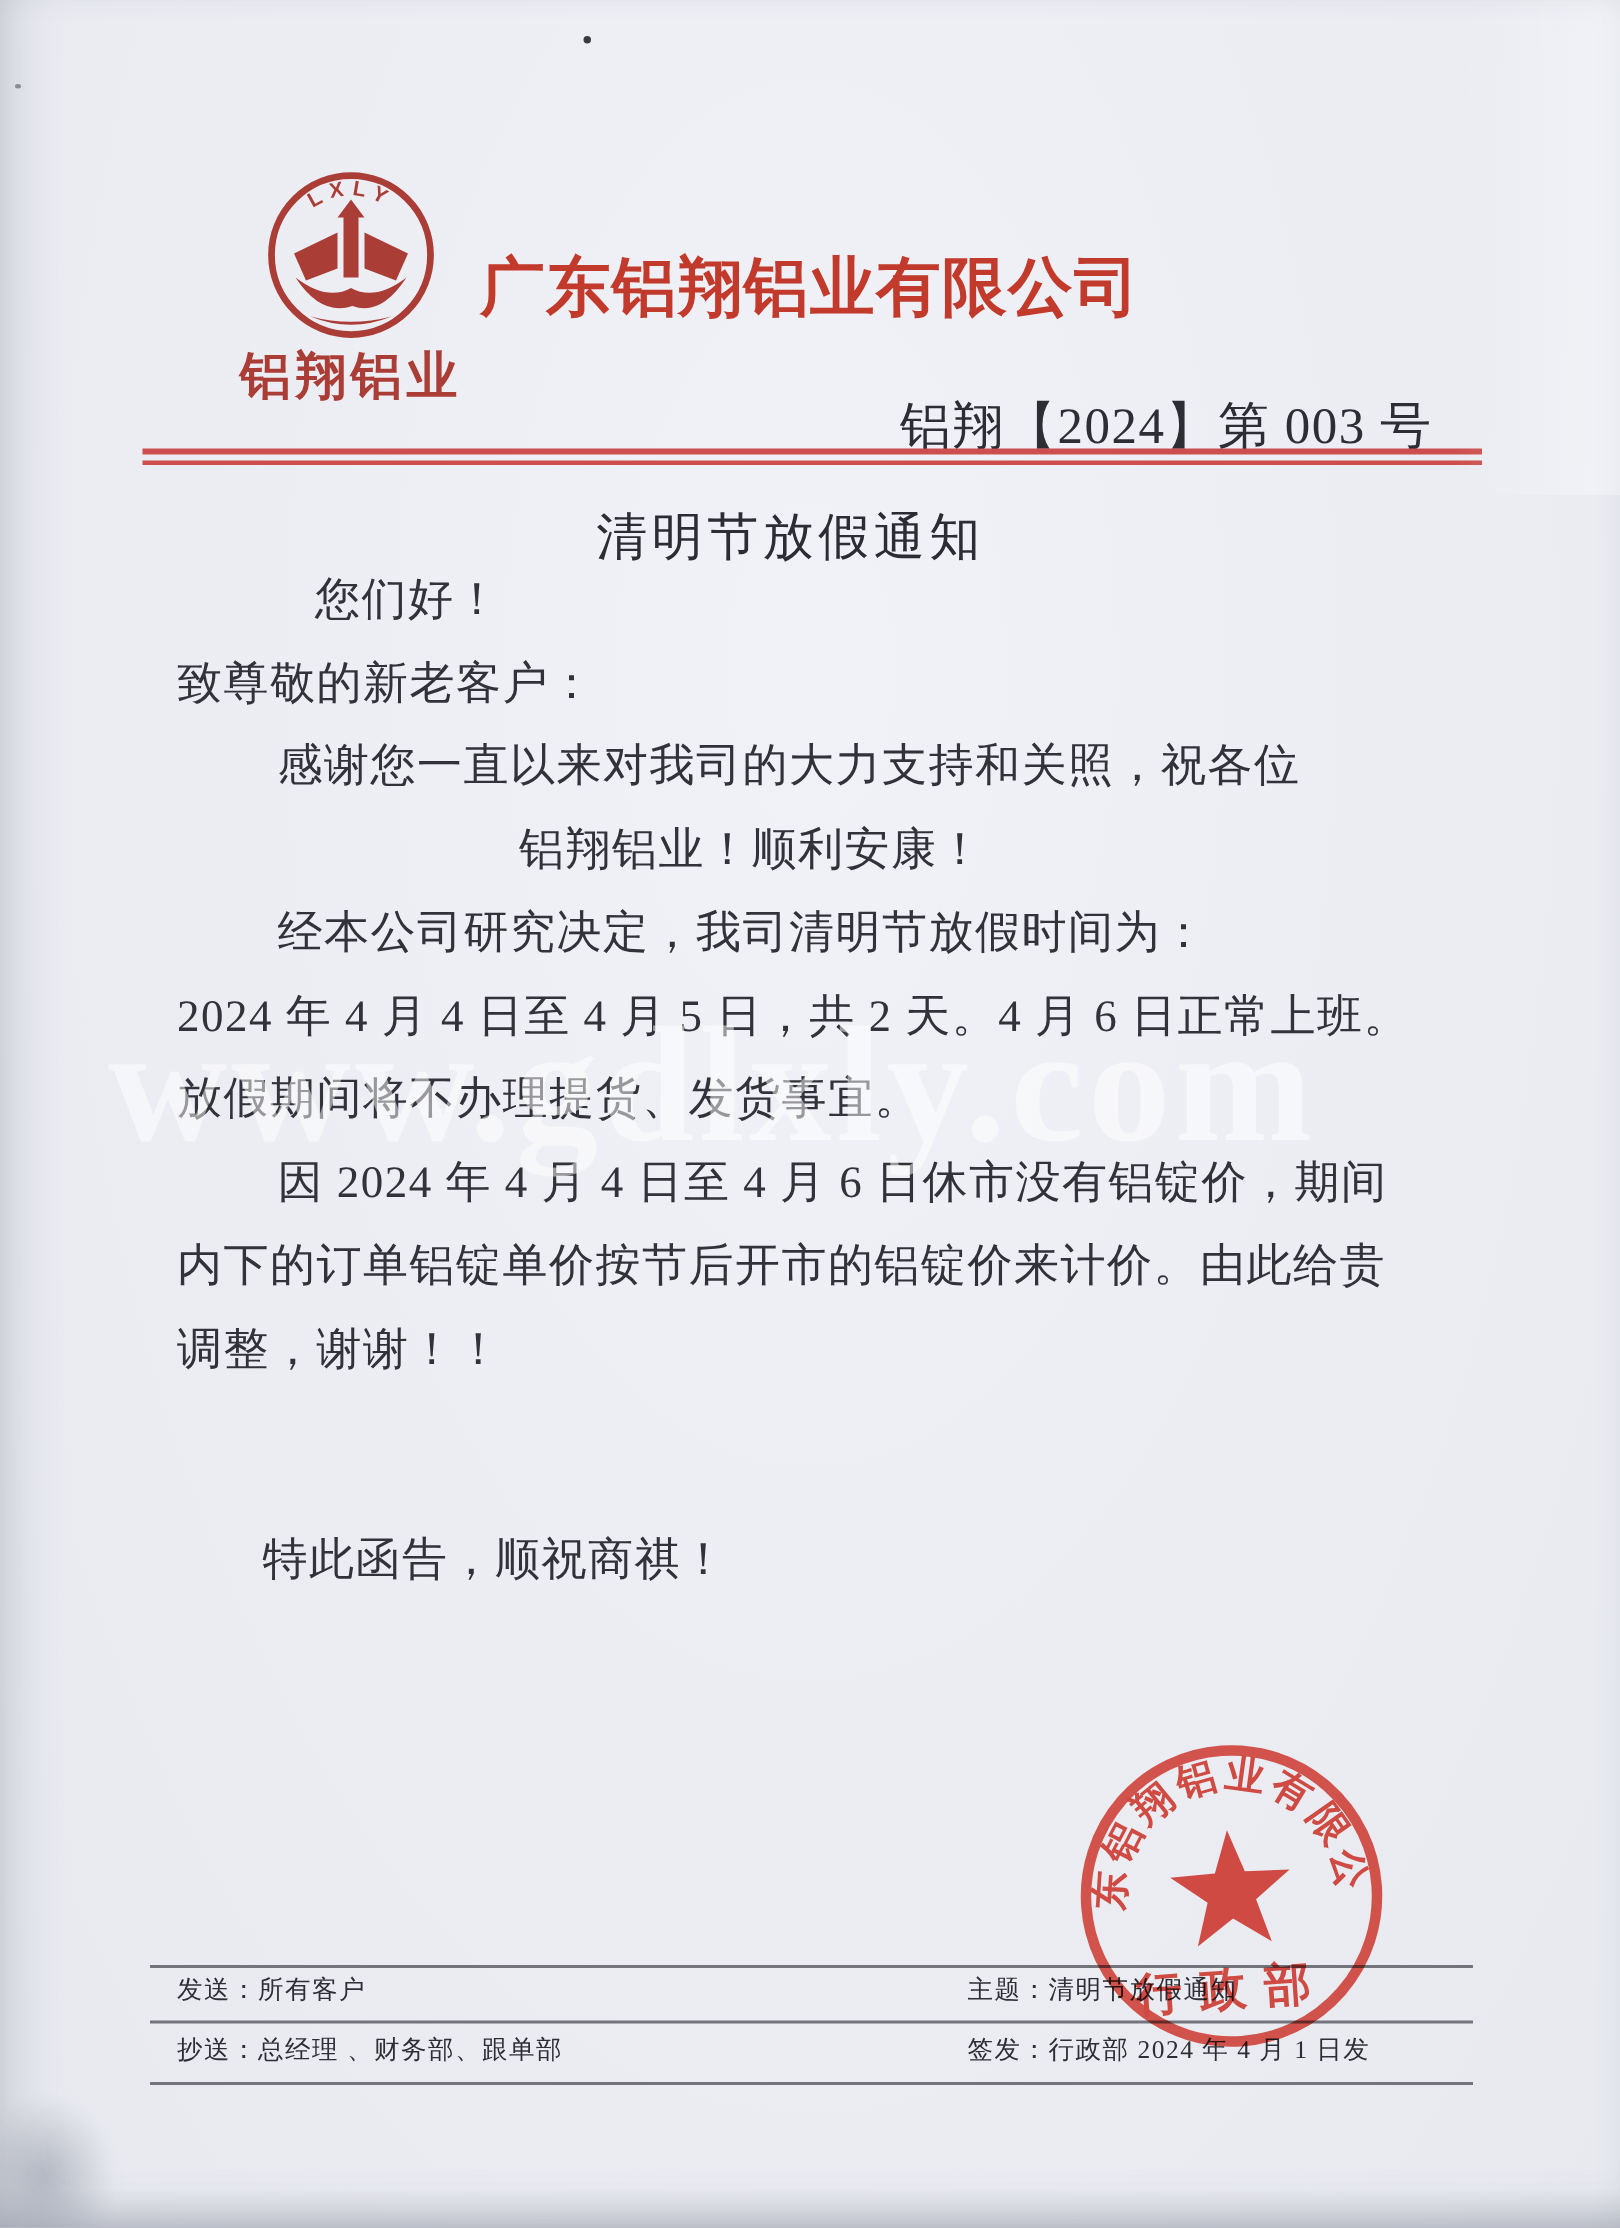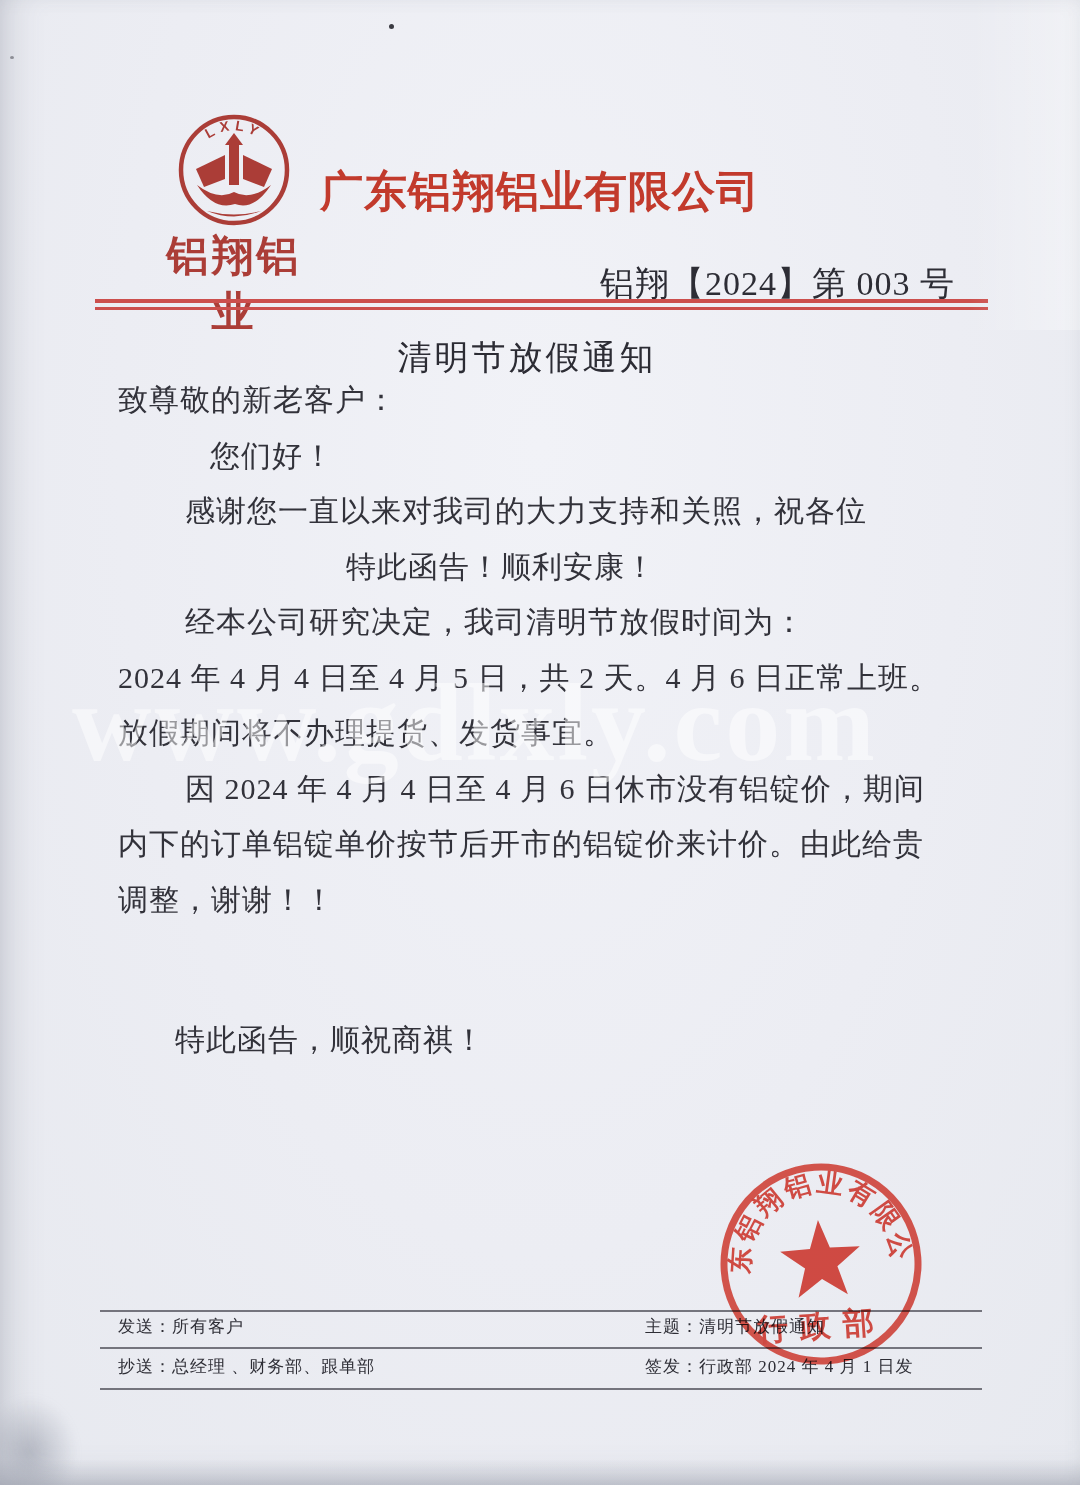--- a/index.html
+++ b/index.html
@@ -23,21 +23,21 @@
     background:linear-gradient(to bottom, rgba(140,145,160,0), rgba(140,145,160,.28)); }
   .right-light { position:absolute; right:0; top:0; width:110px; height:330px; z-index:8;
     background:linear-gradient(to right, rgba(255,255,255,0), rgba(255,255,255,.35)); }
   .speck { position:absolute; background:#3a3a42; border-radius:50%; z-index:2; }
   .speck.s1 { left:389px; top:24px; width:5px; height:5px; }
   .speck.s2 { left:10px; top:56px; width:4px; height:3px; opacity:.5; }
 
   
   .logo { position:absolute; left:148px; top:110px; width:172px; text-align:center; z-index:2; }
   .logo svg { display:block; margin:0 auto; }
-  .logo-name { font-size:42px; font-weight:bold; letter-spacing:3px; color:#ab3d37; margin-top:-4px;
+  .logo-name { font-size:34px; font-weight:bold; letter-spacing:3px; color:#ab3d37; margin-top:-4px;
     font-family:"Liberation Sans","DejaVu Sans",sans-serif; }
   .company-name { position:absolute; left:320px; top:163px; width:440px; text-align:center; z-index:2;
     font-size:43px; font-weight:bold; color:#c23a2c; letter-spacing:1px; }
   .doc-number { position:absolute; right:125px; top:261px; font-size:34px; color:#2d2d35; z-index:2; letter-spacing:1px; }
   .redline { position:absolute; left:95px; width:893px; background:#cc4f4d; z-index:2; }
   .redline.r1 { top:299px; height:4px; }
   .redline.r2 { top:307px; height:3px; }
 
   
   .doc-title { position:absolute; left:0; top:335px; width:1054px; text-align:center; z-index:2;
@@ -94,24 +94,24 @@
   </div>
 
   <div class="company-name">广东铝翔铝业有限公司</div>
   <div class="doc-number">铝翔【2024】第 003 号</div>
   <div class="redline r1"></div>
   <div class="redline r2"></div>
 
   <div class="doc-title">清明节放假通知</div>
 
   <div class="body-text">
+    <div class="line ind-greet">您们好！</div>
     <div class="line">致尊敬的新老客户：</div>
-    <div class="line ind-greet">您们好！</div>
     <div class="line ind">感谢您一直以来对我司的大力支持和关照，祝各位</div>
-    <div class="line ind-center">特此函告！顺利安康！</div>
+    <div class="line ind-center">铝翔铝业！顺利安康！</div>
     <div class="line ind">经本公司研究决定，我司清明节放假时间为：</div>
     <div class="line">2024 年 4 月 4 日至 4 月 5 日，共 2 天。4 月 6 日正常上班。</div>
     <div class="line">放假期间将不办理提货、发货事宜。</div>
     <div class="line ind">因 2024 年 4 月 4 日至 4 月 6 日休市没有铝锭价，期间</div>
     <div class="line">内下的订单铝锭单价按节后开市的铝锭价来计价。由此给贵</div>
     <div class="line">调整，谢谢！！</div>
     <div class="line ind-small closing">特此函告，顺祝商祺！</div>
   </div>
 
   <div class="watermark">www.gdlxly.com</div>

